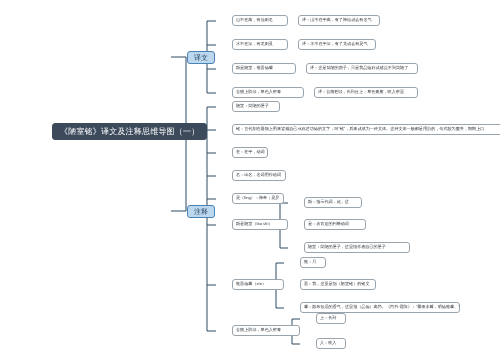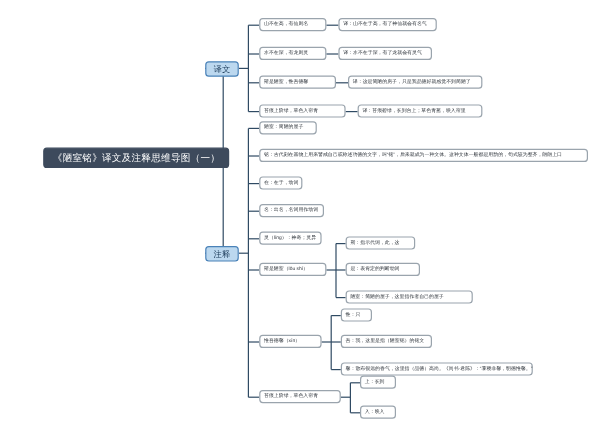--- a/index.html
+++ b/index.html
@@ -12,20 +12,21 @@
   #map{position:relative;width:500px;height:360px;}
 
   svg.links{position:absolute;left:0;top:0;width:500px;height:360px;pointer-events:none;}
 
   .node{
     position:absolute;
     box-sizing:border-box;
     display:flex;align-items:center;
     white-space:nowrap;
     border-radius:3px;
+    margin-left:16px;
   }
 
   
   .root{
     background:#3d4a5c;
     color:#ffffff;
     border:1px solid #3d4a5c;
     font-size:8px;
     padding:0 7px;
     height:17px;

